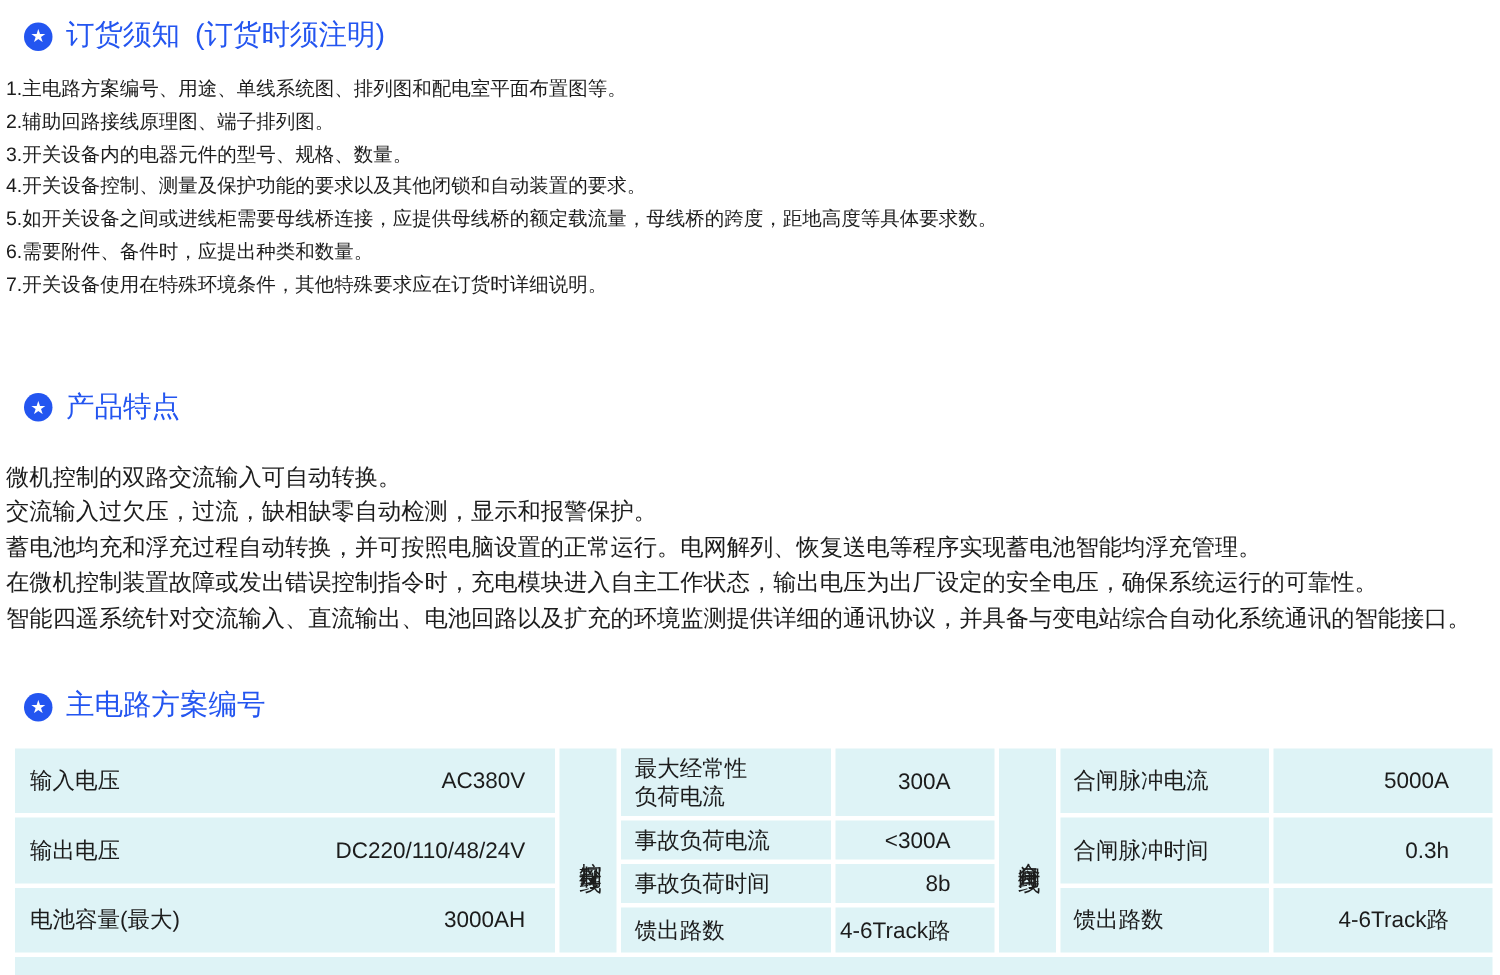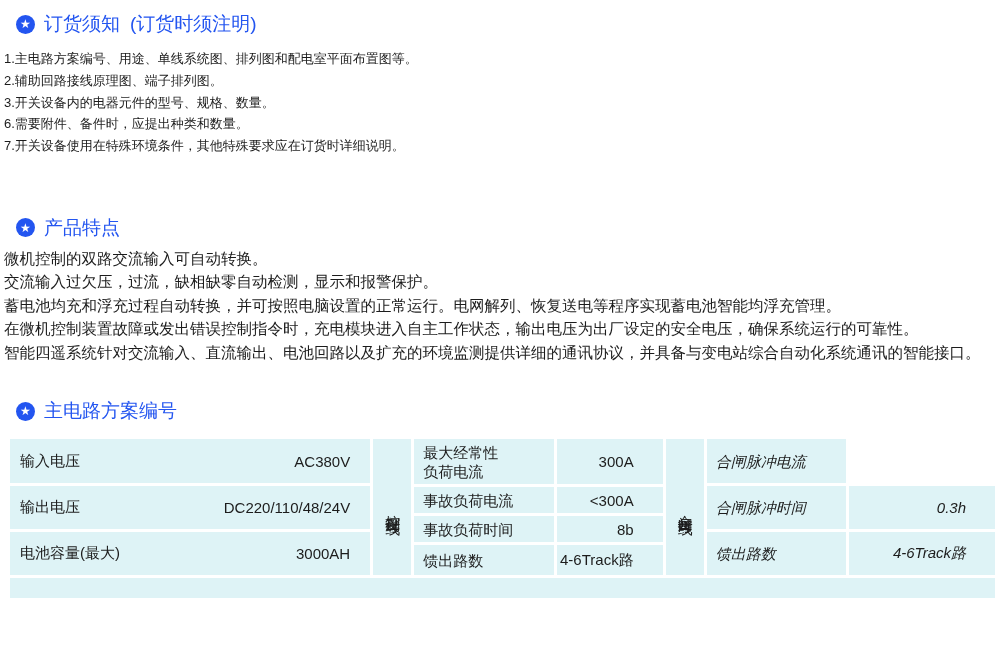--- a/index.html
+++ b/index.html
@@ -17,21 +17,21 @@
   .h2{margin-top:60px;}
   .h3{margin-top:36px;}
   .star-badge{
     width:19px;height:19px;border-radius:50%;
     background:#2355f0;color:#ffffff;
     display:flex;align-items:center;justify-content:center;
     font-size:12px;line-height:1;flex:0 0 19px;
   }
   .heading-sub{font-size:19px;margin-left:1px;}
   .ordering-list{margin:13px 0 0 4px;font-size:13px;line-height:21.8px;}
-  .feature-block{margin:8px 0 0 4px;font-size:15.5px;line-height:23.5px;}
+  .feature-block{margin:24px 0 0 4px;font-size:15.5px;line-height:23.5px;}
   .feature-block div,.ordering-list div{white-space:nowrap;}
 
   
   .tech-table{
     margin:17px 0 0 10px;width:985px;height:136px;
     display:flex;gap:3px;font-size:15px;
   }
   .cellbg{background:#def3f6;}
   .col-stack{display:flex;flex-direction:column;gap:3px;}
   .colA{width:361px;border-radius:11px;}
@@ -43,21 +43,21 @@
     width:38px;display:flex;align-items:center;justify-content:center;
     writing-mode:vertical-rl;text-orientation:upright;
     letter-spacing:2px;font-size:15px;
   }
   .colC{width:249px;}
   .colE{width:289px;}
   .trow{display:flex;gap:3px;}
   .colC .trow{height:26px;}
   .colC .trow.r1{height:45px;}
   .colC .trow.r4{height:30px;}
-  .colE .trow{flex:1;font-style:italic;}
+  .colE .trow{flex:1;}
   .lbl{
     display:flex;align-items:center;box-sizing:border-box;
     padding-left:9px;white-space:pre-line;line-height:19px;
   }
   .colC .lbl{width:140px;}
   .colE .lbl{width:139px;}
   .val{
     flex:1;display:flex;align-items:center;justify-content:flex-end;
     padding-right:29px;box-sizing:border-box;
   }
@@ -71,20 +71,22 @@
 <div class="section-heading h1">
   <span class="star-badge">★</span>
   <span>订货须知</span>
   <span class="heading-sub">(订货时须注明)</span>
 </div>
 
 <div class="ordering-list">
   <div>1.主电路方案编号、用途、单线系统图、排列图和配电室平面布置图等。</div>
   <div>2.辅助回路接线原理图、端子排列图。</div>
   <div>3.开关设备内的电器元件的型号、规格、数量。</div>
+  <div>4.开关设备控制、测量及保护功能的要求以及其他闭锁和自动装置的要求。</div>
+  <div>5.如开关设备之间或进线柜需要母线桥连接，应提供母线桥的额定载流量，母线桥的跨度，距地高度等具体要求数。</div>
   <div>6.需要附件、备件时，应提出种类和数量。</div>
   <div>7.开关设备使用在特殊环境条件，其他特殊要求应在订货时详细说明。</div>
 </div>
 
 <div class="section-heading h2">
   <span class="star-badge">★</span>
   <span>产品特点</span>
 </div>
 
 <div class="feature-block">
@@ -137,20 +139,21 @@
       <div class="lbl cellbg">馈出路数</div>
       <div class="val cellbg">4-6Track路</div>
     </div>
   </div>
 
   <div class="vcell cellbg">合闸母线</div>
 
   <div class="col-stack colE">
     <div class="trow">
       <div class="lbl cellbg">合闸脉冲电流</div>
+      <div class="val cellbg">5000A</div>
     </div>
     <div class="trow">
       <div class="lbl cellbg">合闸脉冲时间</div>
       <div class="val cellbg">0.3h</div>
     </div>
     <div class="trow">
       <div class="lbl cellbg">馈出路数</div>
       <div class="val cellbg">4-6Track路</div>
     </div>
   </div>

